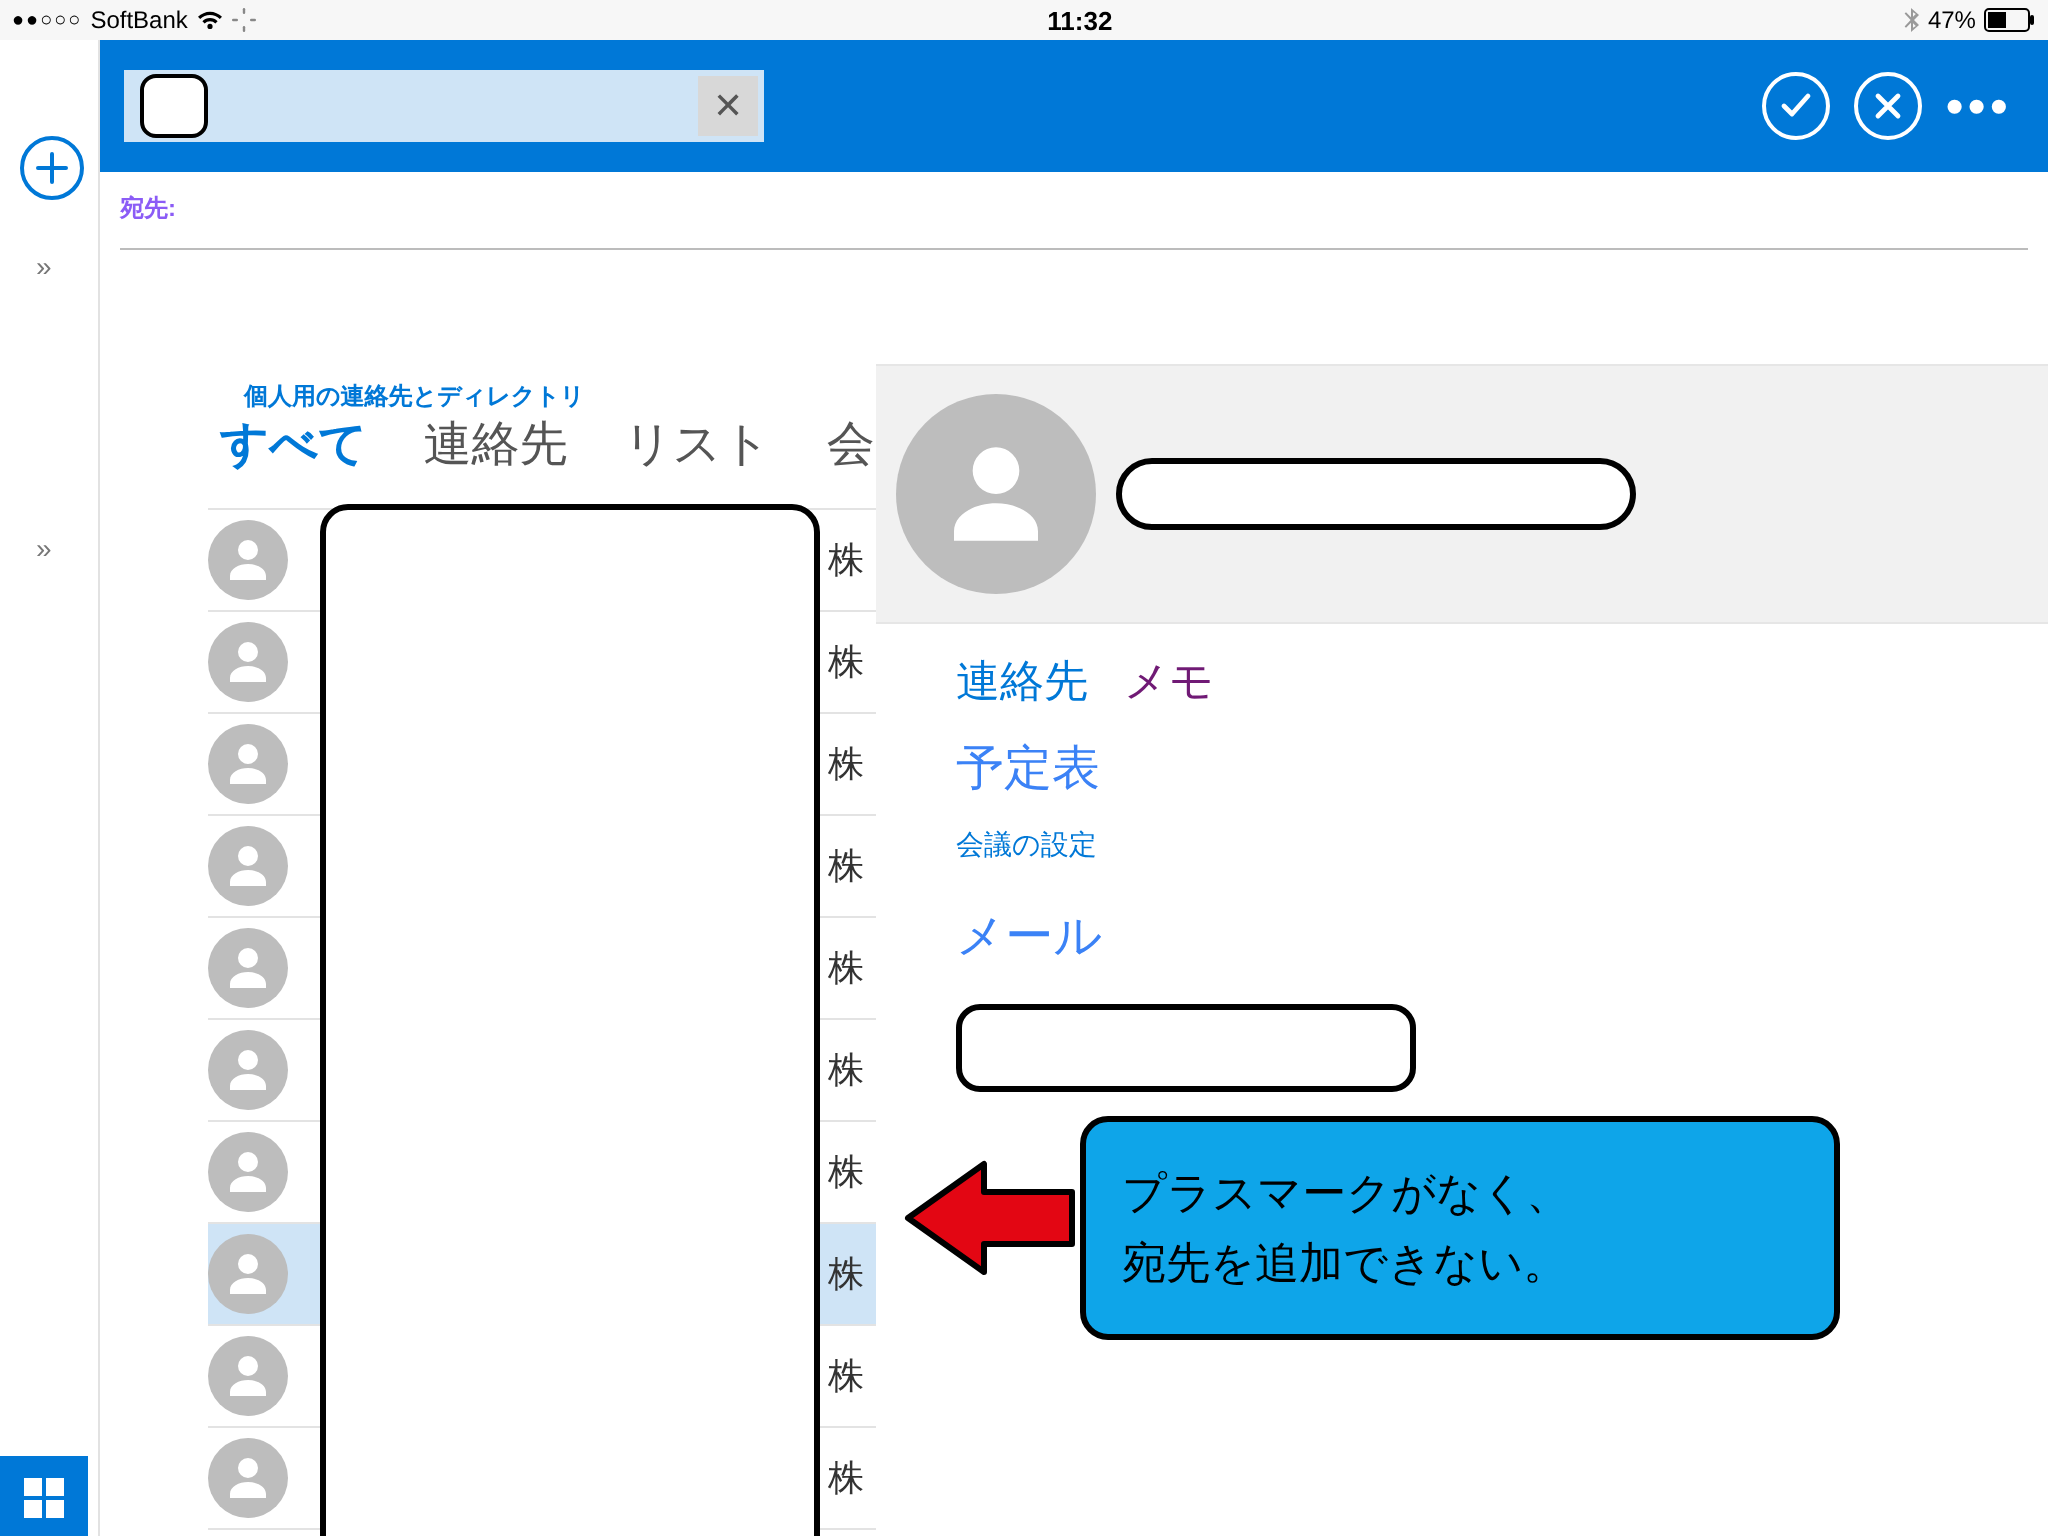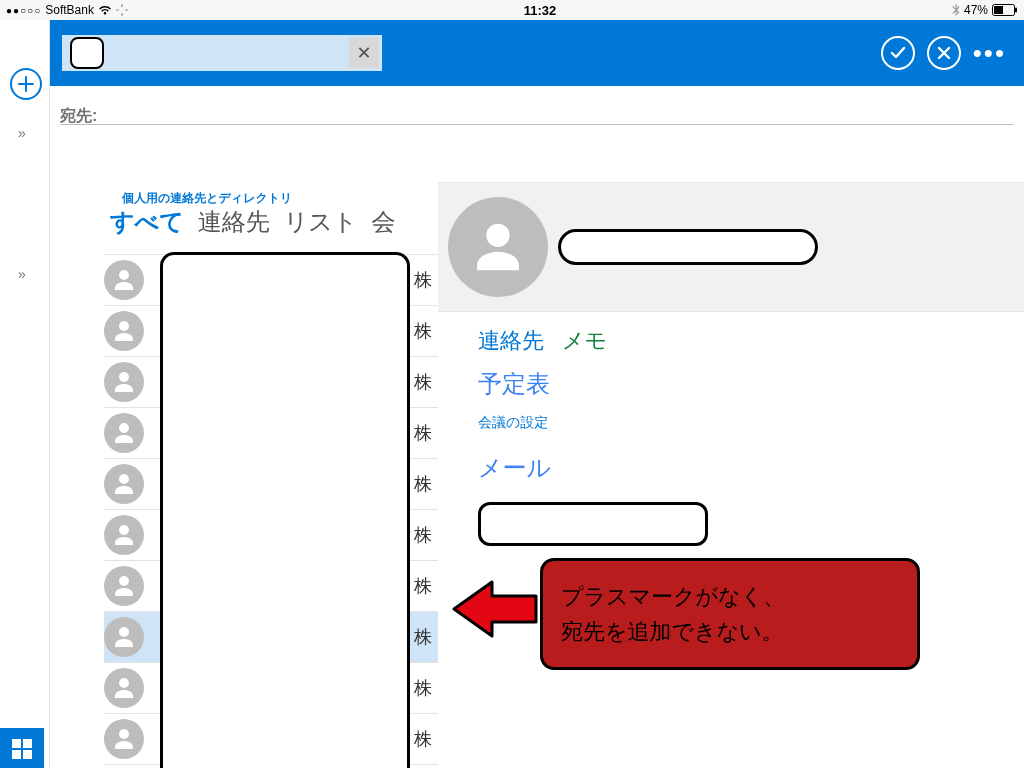--- a/index.html
+++ b/index.html
@@ -28,26 +28,26 @@
   
   .bluebar { position:absolute; left:50px; top:0; right:0; height:66px; background:#0078d7; display:flex; align-items:center; padding:0 12px; }
   .searchwrap { position:relative; width:320px; height:36px; background:#cfe4f6; display:flex; align-items:center; }
   .searchwrap input { flex:1; height:32px; margin:2px 0 2px 8px; border:2px solid #000; border-radius:8px; background:#fff; width:34px; max-width:34px; padding:0 4px;}
   .search-clear { width:30px; height:30px; background:#d8d8d8; margin-right:3px; display:flex; align-items:center; justify-content:center; color:#555; font-size:18px;}
   .bluebar-spacer { flex:1; }
   .circle-btn { width:34px; height:34px; border:2.5px solid #fff; border-radius:50%; display:flex; align-items:center; justify-content:center; margin:0 6px; color:#fff; }
   .more-btn { color:#fff; font-size:26px; margin:0 6px; letter-spacing:2px; }
 
   
-  .recipient { position:absolute; left:60px; top:76px; right:10px; height:40px; font-size:16px; font-weight:700; color:#737373; display:flex; align-items:center; }
+  .recipient { position:absolute; left:60px; top:64px; right:10px; height:40px; font-size:12px; font-weight:700; color:#8b5cf6; display:flex; align-items:center; }
   .recipient-underline { position:absolute; left:60px; top:104px; right:10px; height:1px; background:#bcbcbc;}
 
   
   .dir-label { position:absolute; left:122px; top:170px; font-size:12px; color:#0078d7; font-weight:600;}
-  .tabs { position:absolute; left:110px; top:186px; display:flex; gap:14px; font-size:24px; color:#666; }
+  .tabs { position:absolute; left:110px; top:186px; display:flex; gap:28px; font-size:24px; color:#666; }
   .tabs .active { color:#0078d7; font-weight:700; }
   .tabs span:not(.active){ color:#555; }
 
   
   .contactlist { position:absolute; left:104px; top:234px; width:334px; bottom:0; overflow:hidden; border-top:1px solid #e3e3e3;}
   .contact-row { height:51px; border-bottom:1px solid #e3e3e3; display:flex; align-items:center; padding-left:0; background:#fff;}
   .contact-row.selected { background:#cfe4f6;}
   .avatar-sm { width:40px; height:40px; border-radius:50%; background:#bdbdbd; display:flex; align-items:center; justify-content:center; margin-right:6px; flex-shrink:0;}
   .avatar-sm svg { width:24px; height:24px; fill:#fff;}
   .row-right { flex:1; text-align:right; padding-right:6px; color:#333; font-size:18px;}
@@ -56,29 +56,29 @@
 
   
   .detail { position:absolute; left:438px; top:162px; right:0; bottom:0; }
   .detail-header { height:130px; background:#f1f1f1; border-top:1px solid #e6e6e6; border-bottom:1px solid #e6e6e6; display:flex; align-items:center; padding-left:10px; gap:10px;}
   .avatar-lg { width:100px; height:100px; border-radius:50%; background:#bdbdbd; display:flex; align-items:center; justify-content:center;}
   .avatar-lg svg { width:56px; height:56px; fill:#fff;}
   .name-redact { width:260px; height:36px; border:3px solid #000; border-radius:18px; background:#fff;}
   .company-suffix { font-size:22px; color:#333; }
   .detail-tabs { display:flex; gap:18px; padding:14px 40px 8px; font-size:22px;}
   .detail-tabs .active { color:#0078d7; }
-  .detail-tabs .inactive { color:#15803d; }
+  .detail-tabs .inactive { color:#701a75; }
   .section { padding:4px 40px 12px; }
   .section .h { font-size:24px; color:#3b82f6; }
   .meeting-link { color:#0078d7; font-size:14px; padding:2px 40px 16px;}
   .mail-box { margin:6px 40px; width:230px; height:44px; border:3px solid #000; border-radius:12px; background:#fff;}
 
   
   .arrow { position:absolute; left:452px; top:556px; z-index:20;}
-  .callout { position:absolute; left:540px; top:538px; width:380px; background:#b91c1c; border:3px solid #000; border-radius:14px; padding:18px 18px; font-size:22px; line-height:1.6; z-index:20;}
+  .callout { position:absolute; left:540px; top:538px; width:380px; background:#0ea5e9; border:3px solid #000; border-radius:14px; padding:18px 18px; font-size:22px; line-height:1.6; z-index:20;}
 </style>
 </head>
 <body>
 
 <div class="statusbar">
   <div class="status-left">
     <span class="dots">●●○○○</span>
     <span>SoftBank</span>
     <span class="wifi-icon">
       <svg width="14" height="10" viewBox="0 0 14 10">

